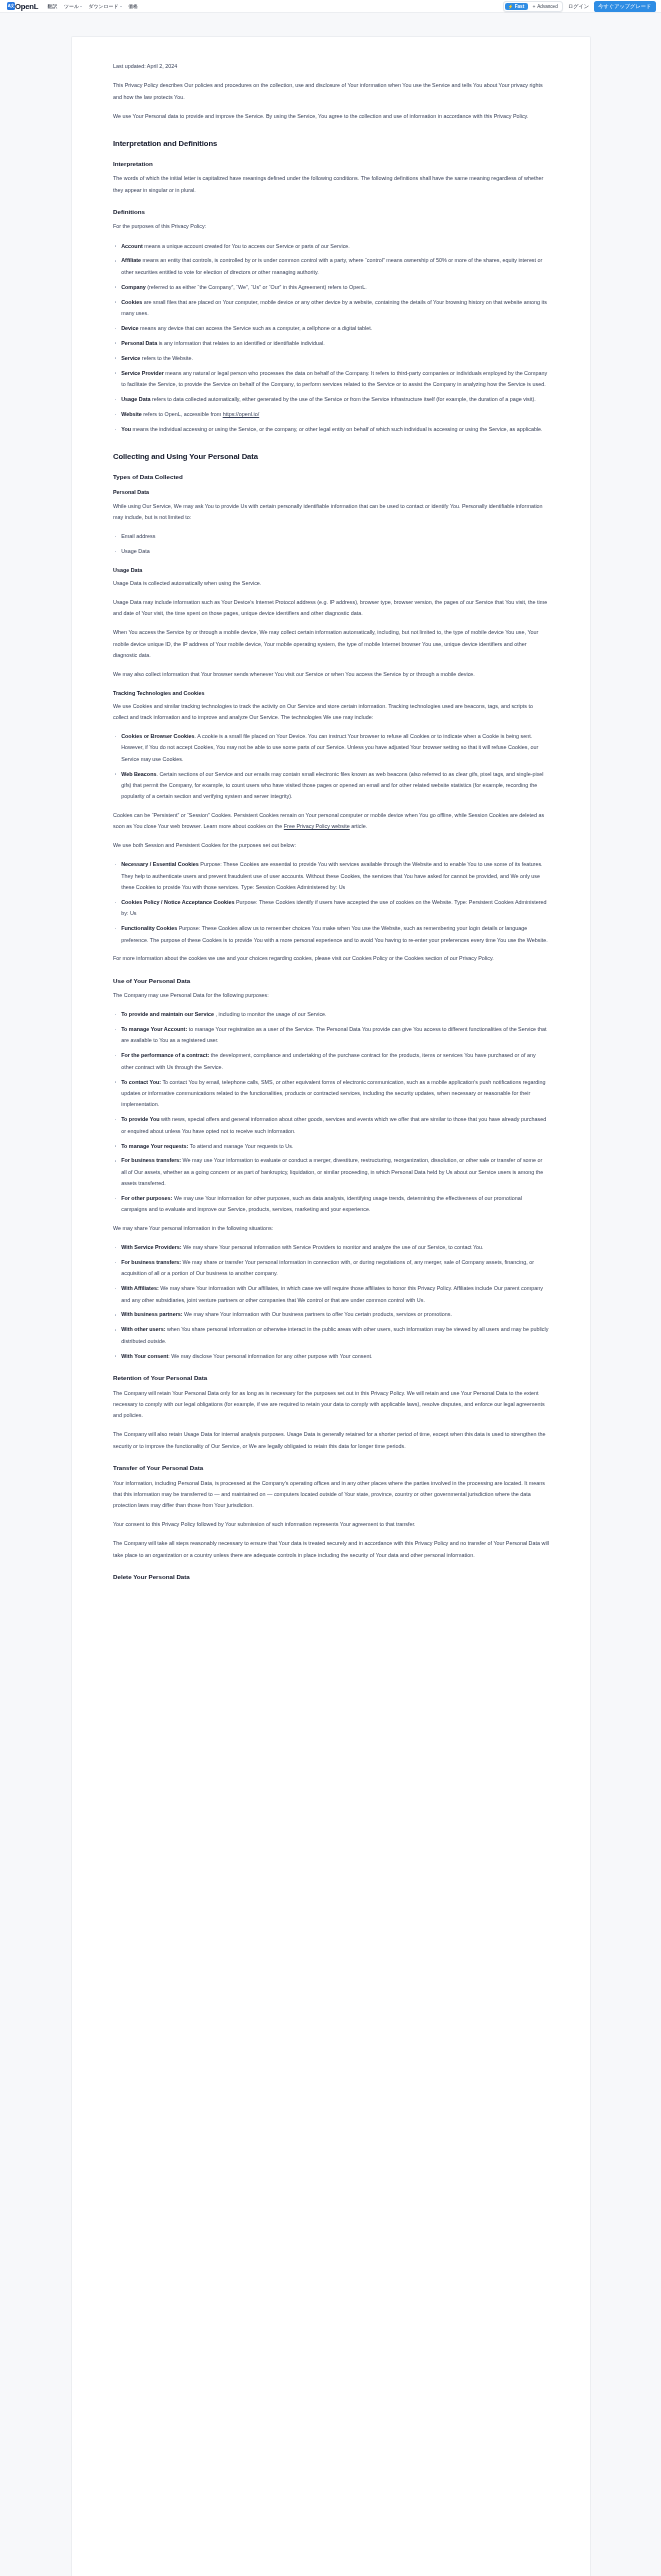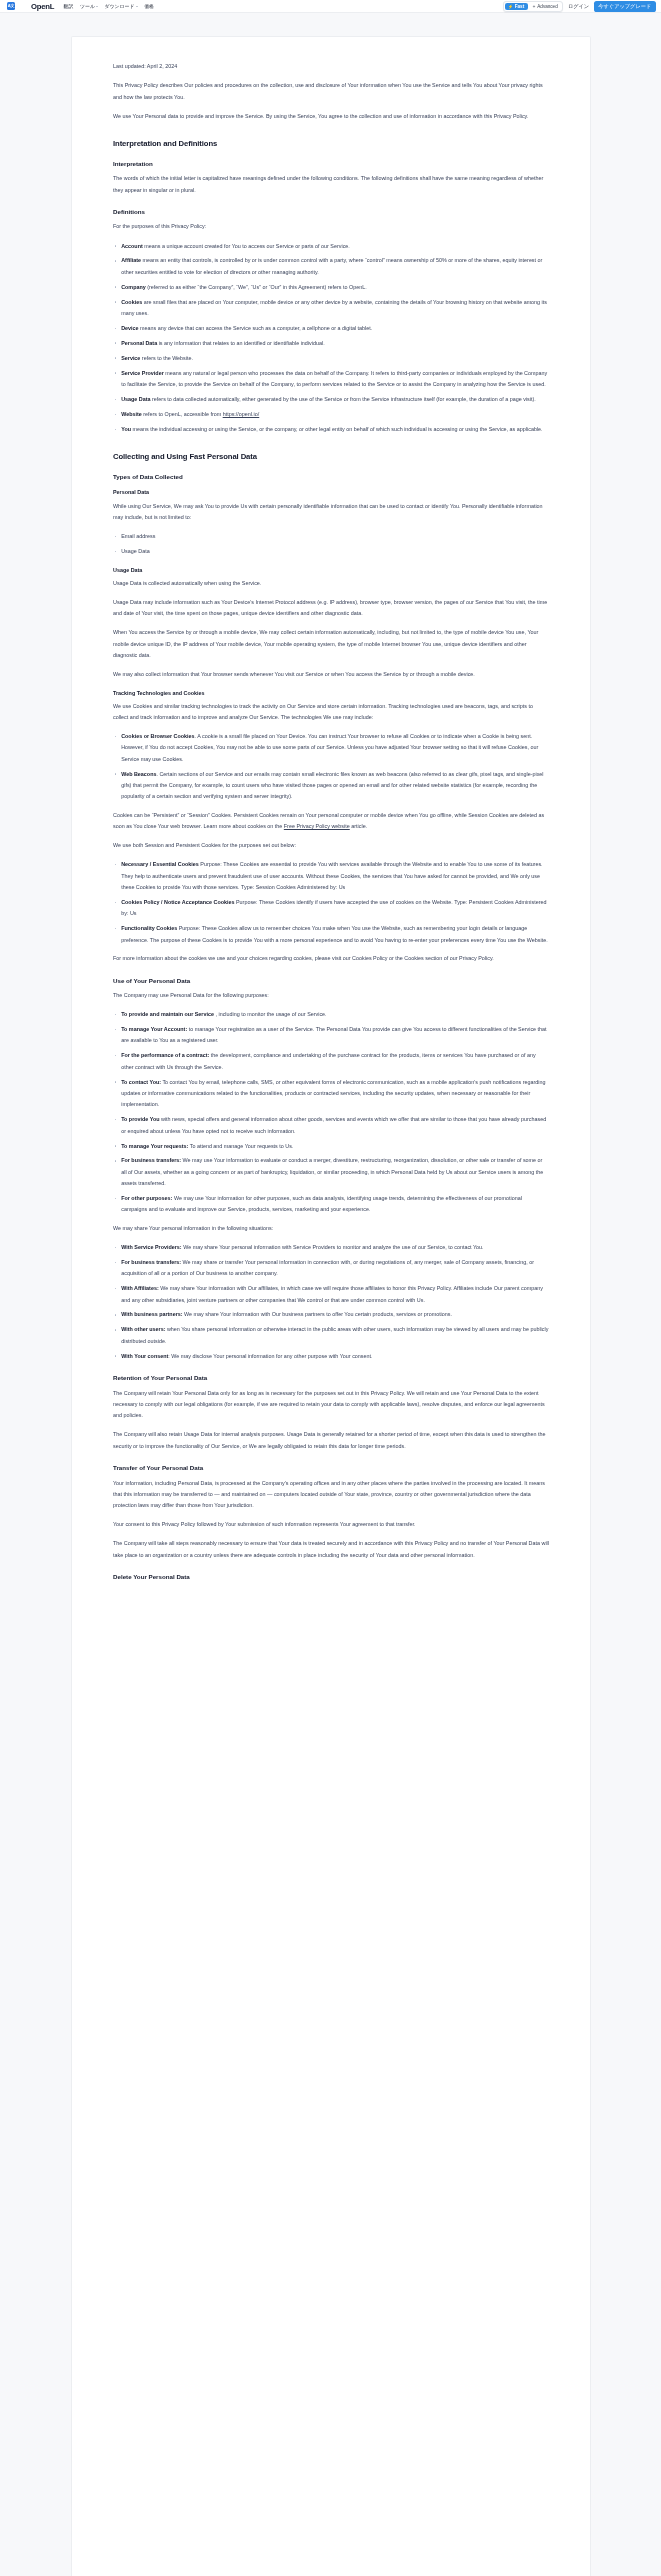--- a/index.html
+++ b/index.html
@@ -16,21 +16,21 @@
     background: #ffffff;
     display: flex;
     align-items: center;
     padding: 0 6.2px 0 7.2px;
     border-bottom: 0.5px solid #eceef1;
     position: relative;
   }
   .brand {
     display: flex;
     align-items: center;
-    gap: 16px;
+    gap: 0;
     margin-right: 9.3px;
   }
   .brand-mark {
     width: 7.7px; height: 7.7px;
     background: linear-gradient(135deg,#2f7fe8 0%, #1d6fd6 100%);
     border-radius: 1.5px;
     color: #fff;
     font-size: 4.1px;
     line-height: 7.7px;
     text-align: center;
@@ -241,21 +241,21 @@
         <li><b>Cookies</b><span> are small files that are placed on Your computer, mobile device or any other device by a website, containing the details of Your browsing history on that website among its many uses.</span></li>
         <li><b>Device</b><span> means any device that can access the Service such as a computer, a cellphone or a digital tablet.</span></li>
         <li><b>Personal Data</b><span> is any information that relates to an identified or identifiable individual.</span></li>
         <li><b>Service</b><span> refers to the Website.</span></li>
         <li><b>Service Provider</b><span> means any natural or legal person who processes the data on behalf of the Company. It refers to third-party companies or individuals employed by the Company to facilitate the Service, to provide the Service on behalf of the Company, to perform services related to the Service or to assist the Company in analyzing how the Service is used.</span></li>
         <li><b>Usage Data</b><span> refers to data collected automatically, either generated by the use of the Service or from the Service infrastructure itself (for example, the duration of a page visit).</span></li>
         <li><b>Website</b><span> refers to OpenL, accessible from </span><a class="inline-link" href="#">https://openl.io/</a></li>
         <li><b>You</b><span> means the individual accessing or using the Service, or the company, or other legal entity on behalf of which such individual is accessing or using the Service, as applicable.</span></li>
       </ul>
 
-    <h2 class="sec">Collecting and Using Fast Personal Data</h2>
+    <h2 class="sec">Collecting and Using Your Personal Data</h2>
     <h3 class="sub">Types of Data Collected</h3>
     <h4 class="subsub">Personal Data</h4>
     <p class="body-p">While using Our Service, We may ask You to provide Us with certain personally identifiable information that can be used to contact or identify You. Personally identifiable information may include, but is not limited to:</p>
     <ul class="bullets" id="personal-data-list">
         <li>Email address</li>
         <li>Usage Data</li>
       </ul>
 
     <h4 class="subsub">Usage Data</h4>
     <p class="body-p">Usage Data is collected automatically when using the Service.</p>

